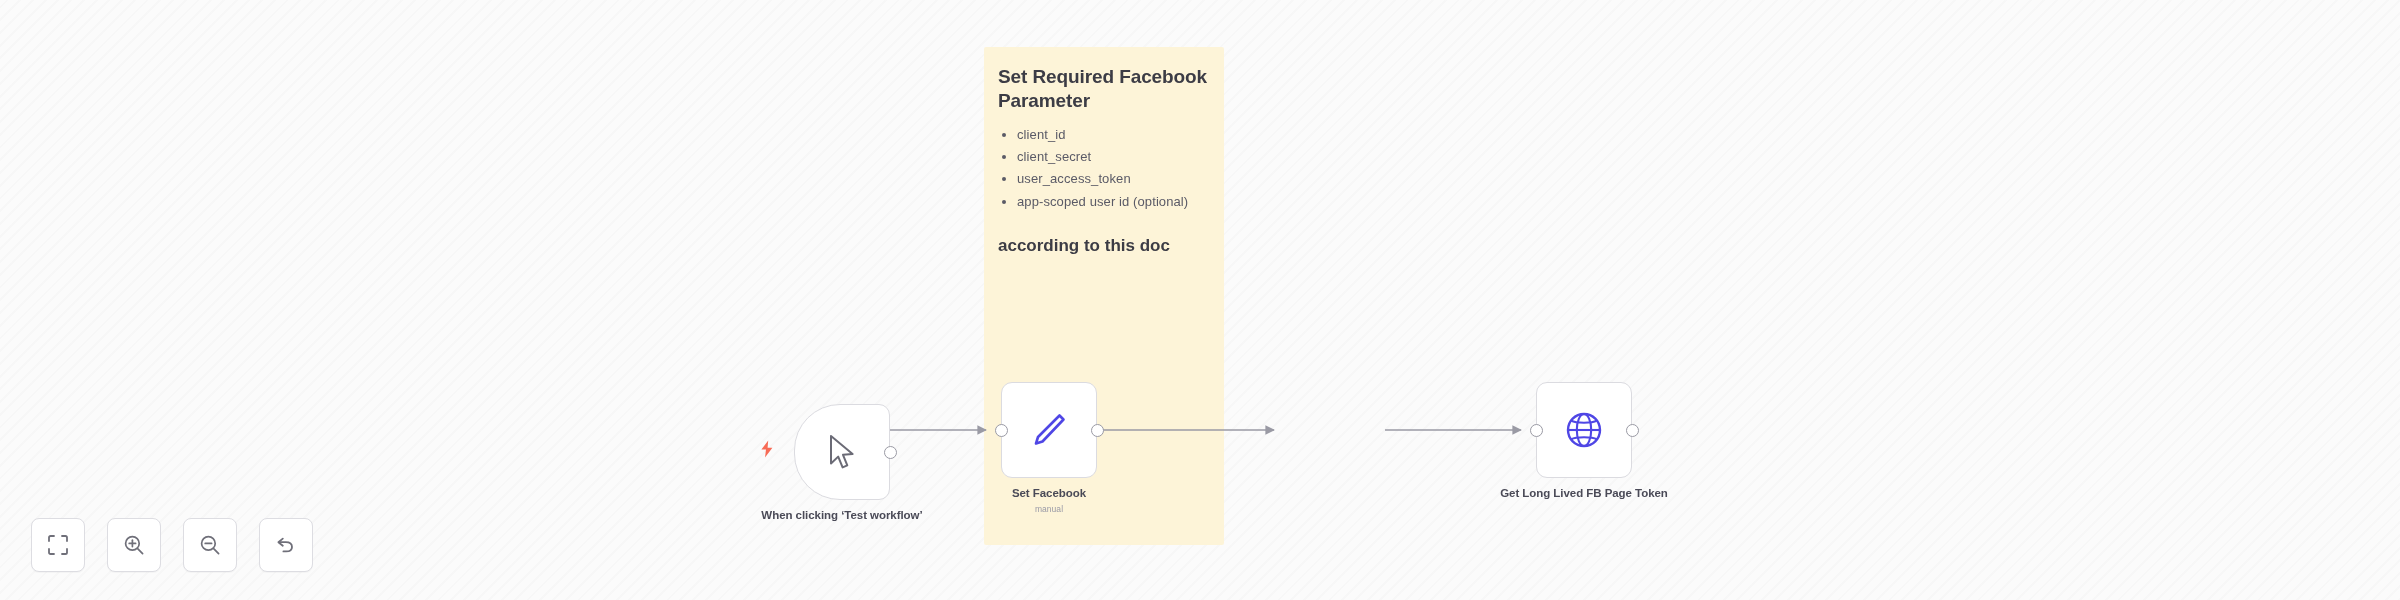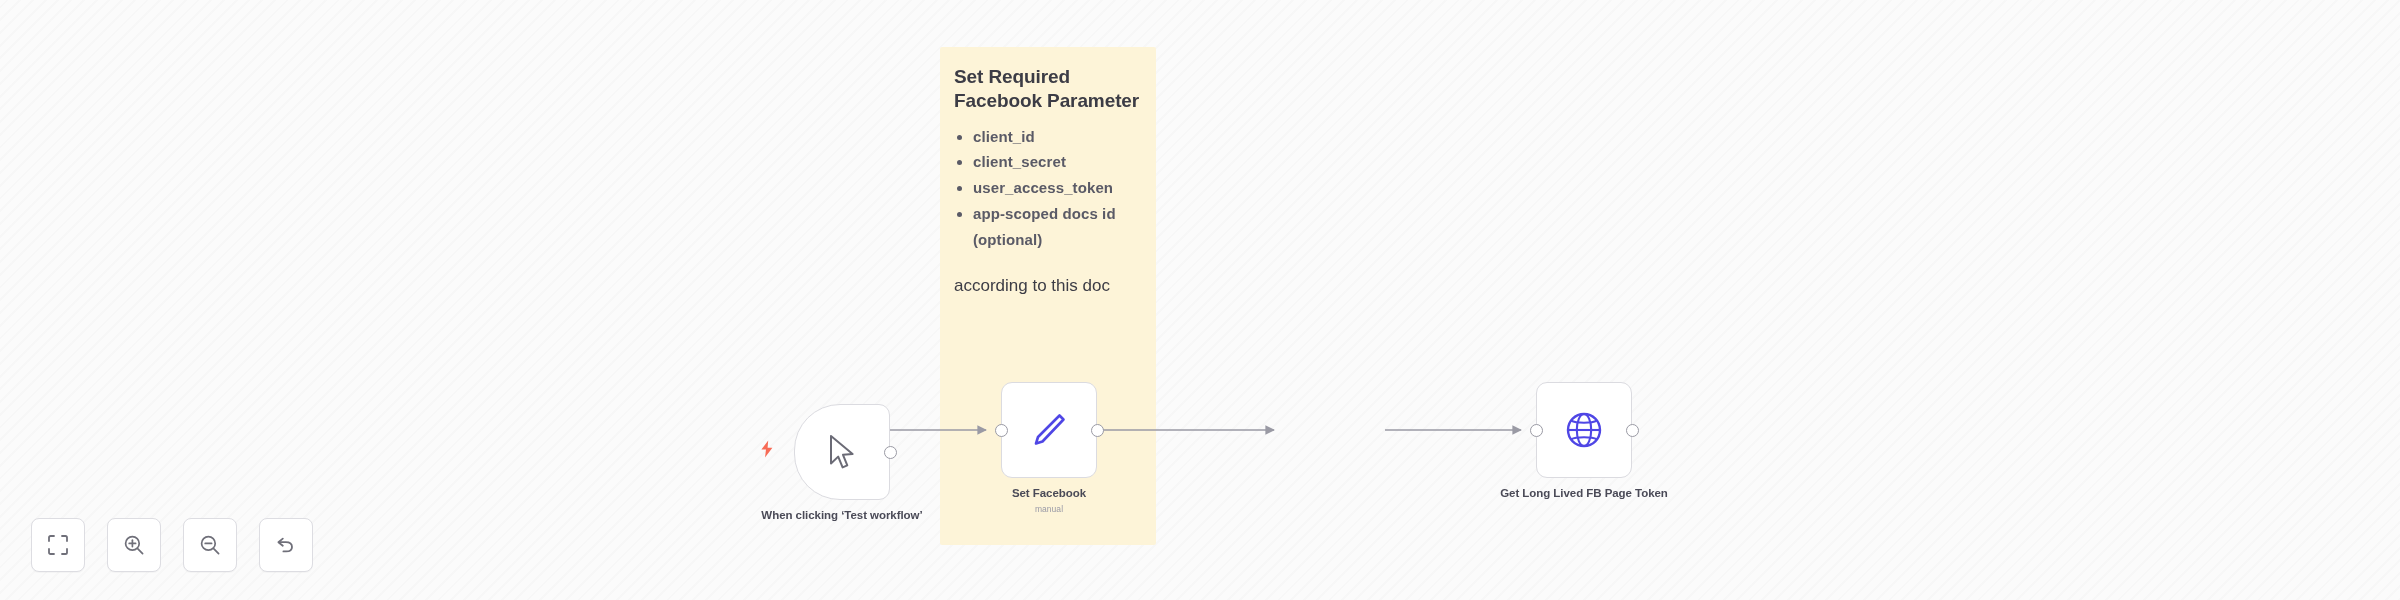--- a/index.html
+++ b/index.html
@@ -27,52 +27,51 @@
         rgba(0,0,0,0.016) 2px,
         rgba(0,0,0,0) 2px,
         rgba(0,0,0,0) 9px
       );
     overflow: hidden;
   }
 
   
   #sticky {
     position: absolute;
-    left: 940px;
+    left: 984px;
     top: 47px;
-    width: 216px;
+    width: 240px;
     height: 498px;
     background: #fdf4d8;
     box-sizing: border-box;
     padding: 18px 14px 10px 14px;
     border-radius: 2px;
   }
   .sticky-title {
     font-size: 19px;
     font-weight: bold;
     color: #3c3c45;
     line-height: 1.28;
     letter-spacing: -0.1px;
     margin: 0 0 10px 0;
   }
   .sticky-list {
     margin: 0 0 0 0;
     padding-left: 19px;
     list-style: disc;
   }
   .sticky-list li {
-    font-size: 15px;
+    font-size: 13px;
     color: #5a5a66;
     line-height: 1.72;
     letter-spacing: 0.1px;
-    font-weight: bold;
   }
   .sticky-sub {
     font-size: 17px;
-    font-weight: normal;
+    font-weight: bold;
     color: #3c3c45;
     line-height: 1.3;
     margin: 22px 0 6px 0;
   }
   .sticky-link {
     font-size: 9.5px;
     color: #ec7c6e;
     line-height: 1.62;
     word-break: break-all;
     text-decoration: none;
@@ -191,21 +190,21 @@
 <body>
 
 <div id="canvas">
 
   <div id="sticky">
     <div class="sticky-title">Set Required Facebook Parameter</div>
     <ul class="sticky-list">
       <li>client_id</li>
       <li>client_secret</li>
       <li>user_access_token</li>
-      <li>app-scoped docs id (optional)</li>
+      <li>app-scoped user id (optional)</li>
     </ul>
     <div class="sticky-sub">according to this doc</div>
   </div>
 
   <svg id="wires" viewBox="0 0 2400 600">
     <defs>
       <marker id="arrow" markerWidth="7" markerHeight="7" refX="5.4" refY="3.5" orient="auto">
         <path d="M0,0.6 L6,3.5 L0,6.4 z" fill="#9a9aa4"></path>
       </marker>
     </defs>

